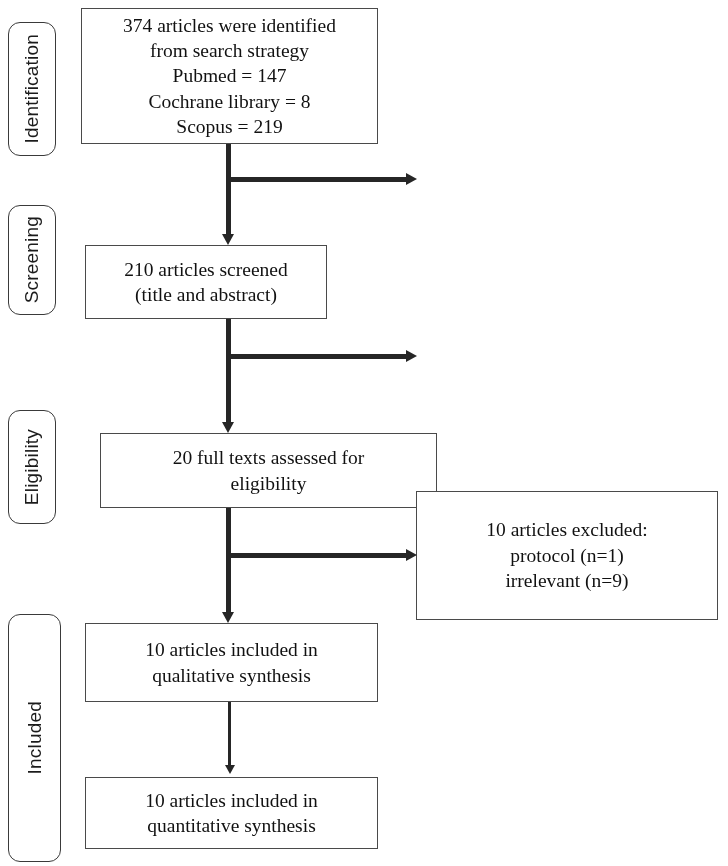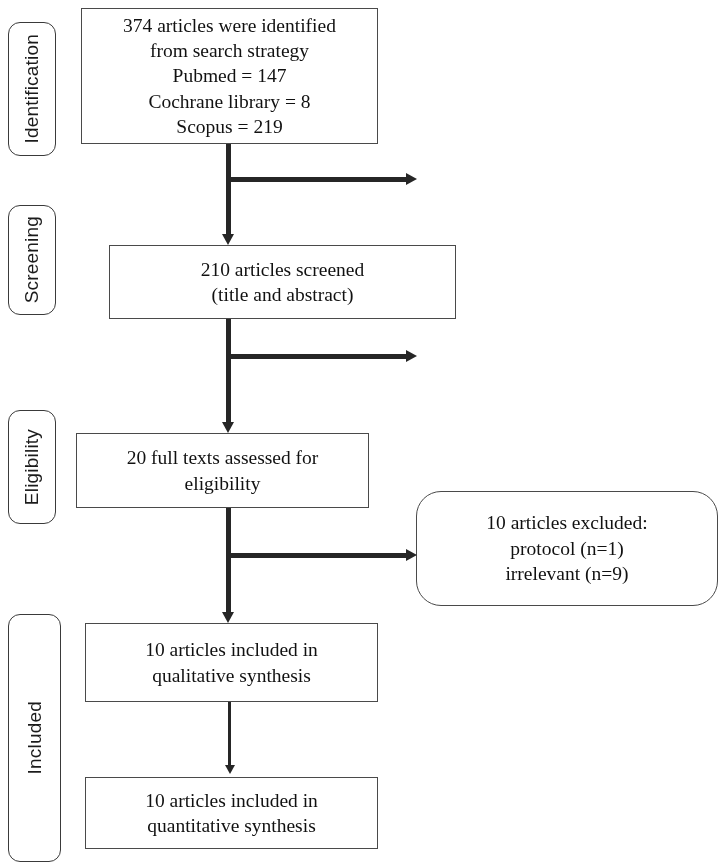--- a/index.html
+++ b/index.html
@@ -105,43 +105,43 @@
   </div>
 
   <div class="flow-box" style="left:81px; top:8px; width:297px; height:136px;">
     <span class="box-text">374 articles were identified
 from search strategy
 Pubmed = 147
 Cochrane library = 8
 Scopus = 219</span>
   </div>
 
-  <div class="flow-box" style="left:85px; top:245px; width:347px; height:74px;margin-left:24px;">
+  <div class="flow-box" style="left:85px; top:245px; width:242px; height:74px;">
     <span class="box-text">210 articles screened
 (title and abstract)</span>
   </div>
 
-  <div class="flow-box" style="left:76px; top:433px; width:293px; height:75px;">
+  <div class="flow-box" style="left:100px; top:433px; width:337px; height:75px;">
     <span class="box-text">20 full texts assessed for
 eligibility</span>
   </div>
 
   <div class="flow-box" style="left:85px; top:623px; width:293px; height:79px;">
     <span class="box-text">10 articles included in
 qualitative synthesis</span>
   </div>
 
   <div class="flow-box" style="left:85px; top:777px; width:293px; height:72px;">
     <span class="box-text">10 articles included in
 quantitative synthesis</span>
   </div>
 
 
 
-  <div class="flow-box" style="left:416px; top:491px; width:302px; height:115px;border-radius:25px;">
+  <div class="flow-box" style="left:416px; top:491px; width:302px; height:129px;">
     <span class="box-text">10 articles excluded:
 protocol (n=1)
 irrelevant (n=9)</span>
   </div>
 
   <div class="v-line" style="left:226px; top:144px; width:5px; height:90px;"></div>
   <div class="arrow-down" style="left:222px; top:234px;"></div>
   <div class="h-line" style="left:229px; top:177px; width:181px; height:5px;"></div>
   <div class="arrow-right" style="left:406px; top:173px;"></div>
 

